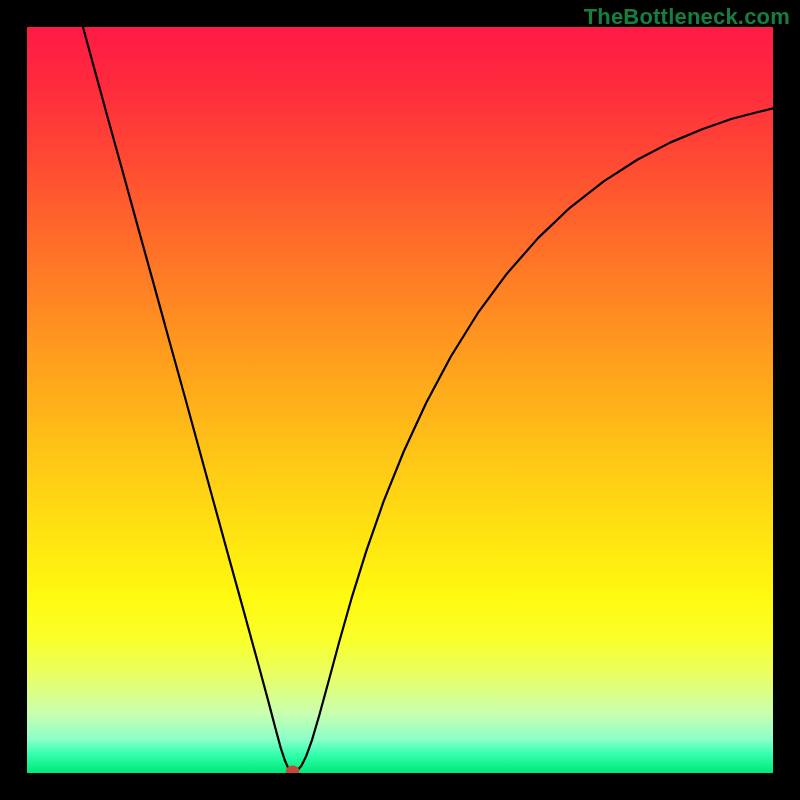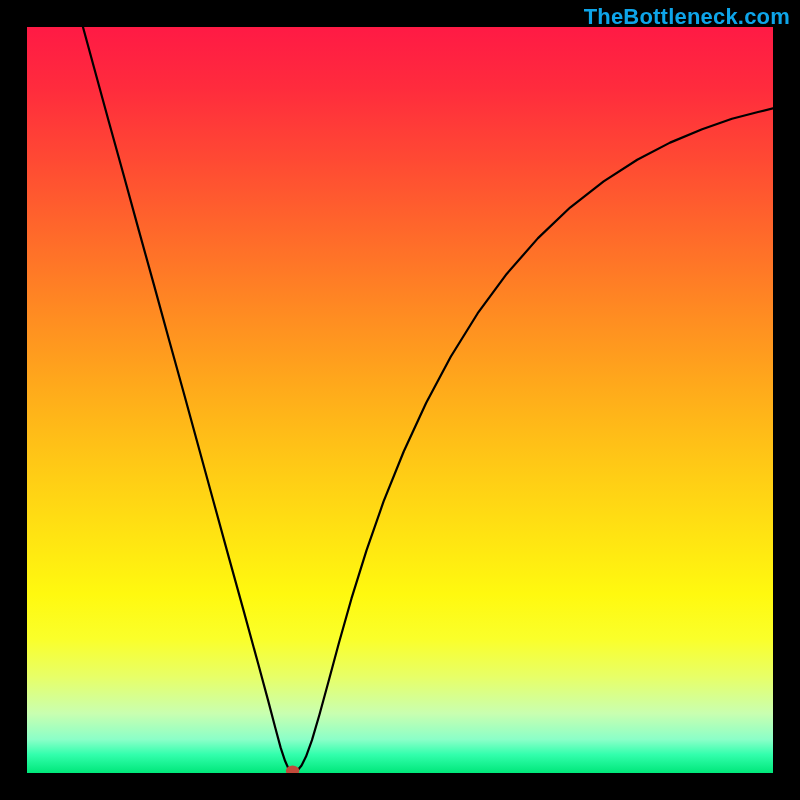--- a/index.html
+++ b/index.html
@@ -14,21 +14,21 @@
   .frame {
     position: relative;
     width: 800px;
     height: 800px;
     background: #000;
   }
   .watermark {
     position: absolute;
     top: 4px;
     right: 10px;
-    color: #0ea5e9;
+    color: #15803d;
     font-size: 22px;
     font-weight: 600;
     letter-spacing: 0.2px;
     z-index: 10;
     user-select: none;
   }
   .plot-area {
     position: absolute;
     left: 27px;
     top: 27px;

